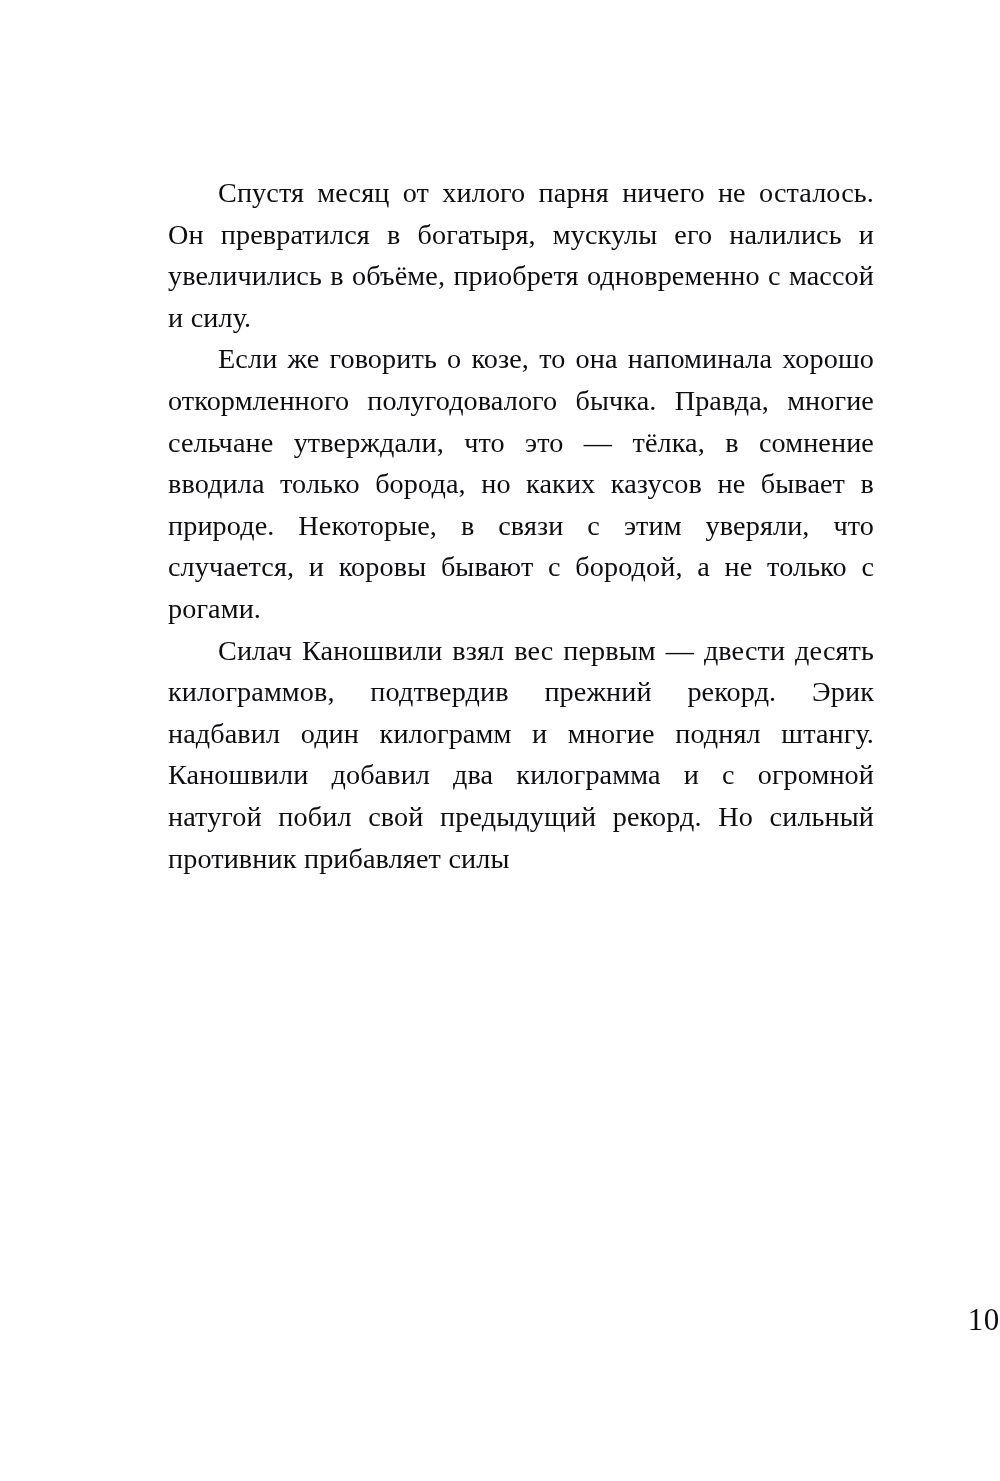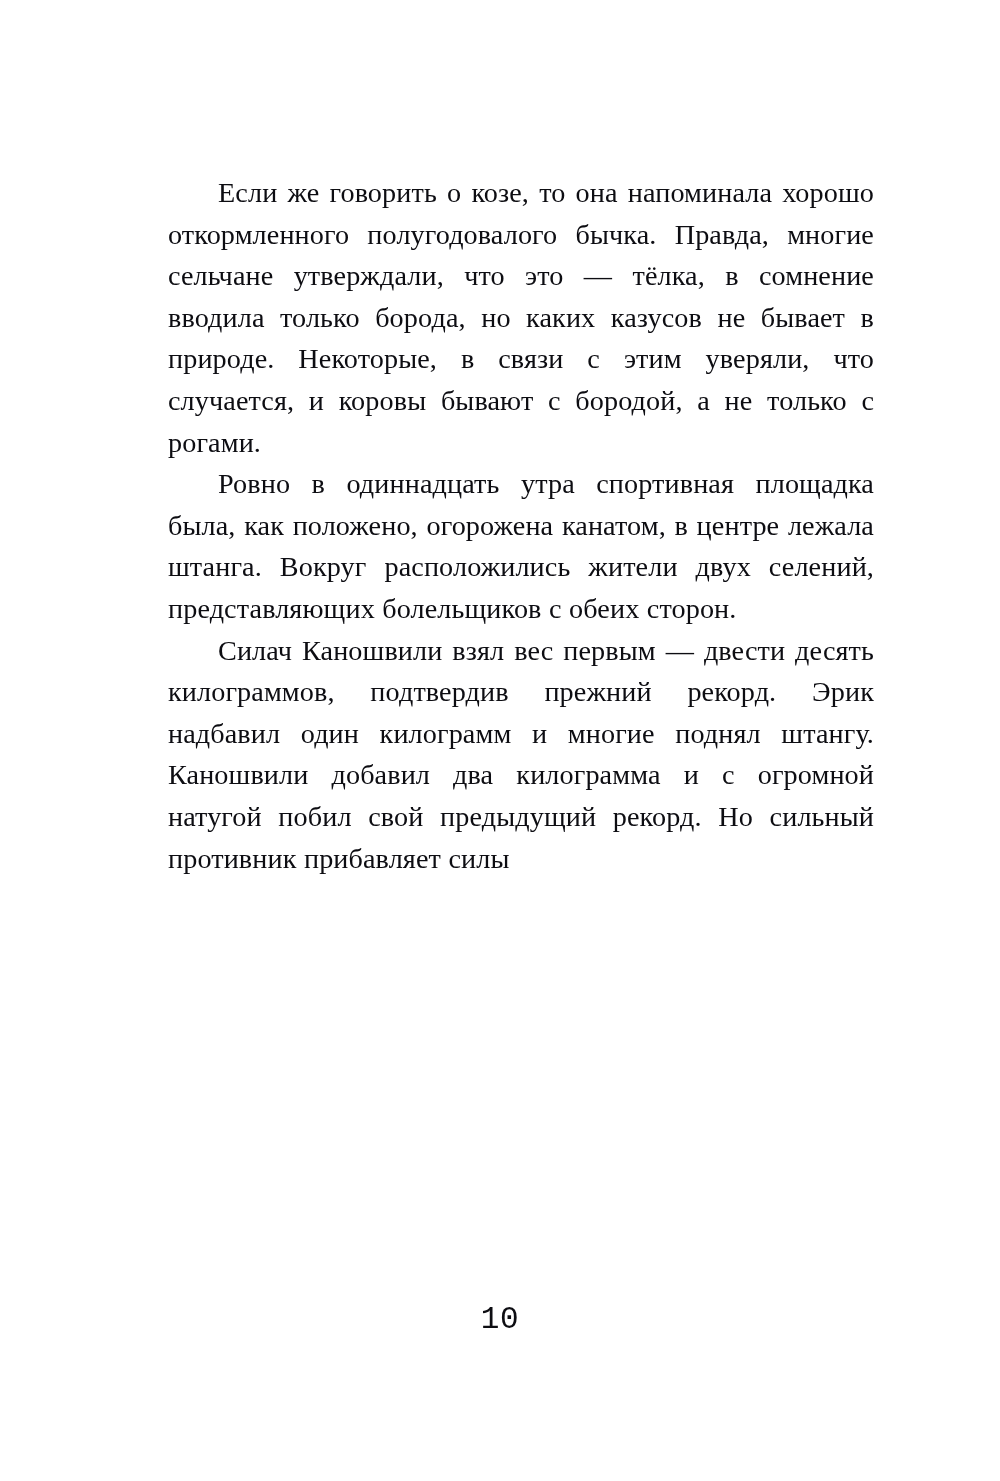--- a/index.html
+++ b/index.html
@@ -47,34 +47,34 @@
   .para:last-child {
     margin-bottom: 0;
   }
 
   
   .folio {
     position: absolute;
     left: 0;
     top: 1302px;
     width: 1000px;
-    text-align: center;
-    font-family: Liberation Mono, monospace;
+    text-align: right;
+    font-family: Liberation Serif, serif;
     font-size: 31px;
     line-height: 36px;
     color: #0d0d12;
     letter-spacing: 0.02em;
   }
 </style>
 </head>
 <body>
 
 <div class="page">
 
   <div class="textblock">
+    <p class="para">Спустя месяц от хилого парня ничего не осталось. Он превратился в богатыря, мускулы его налились и увеличились в объёме, приобретя одновременно с массой и силу.</p>
     <p class="para">Если же говорить о козе, то она напоминала хорошо откормленного полугодовалого бычка. Правда, многие сельчане утверждали, что это — тёлка, в сомнение вводила только борода, но каких казусов не бывает в природе. Некоторые, в связи с этим уверяли, что случается, и коровы бывают с бородой, а не только с рогами.</p>
-    <p class="para">Ровно в одиннадцать утра спортивная площадка была, как положено, огорожена канатом, в центре лежала штанга. Вокруг расположились жители двух селений, представляющих болельщиков с обеих сторон.</p>
     <p class="para">Силач Каношвили взял вес первым — двести десять килограммов, подтвердив прежний рекорд. Эрик надбавил один килограмм и многие поднял штангу. Каношвили добавил два килограмма и с огромной натугой побил свой предыдущий рекорд. Но сильный противник прибавляет силы</p>
   </div>
 
   <div class="folio">10</div>
 
 </div>
 
 </body></html>

